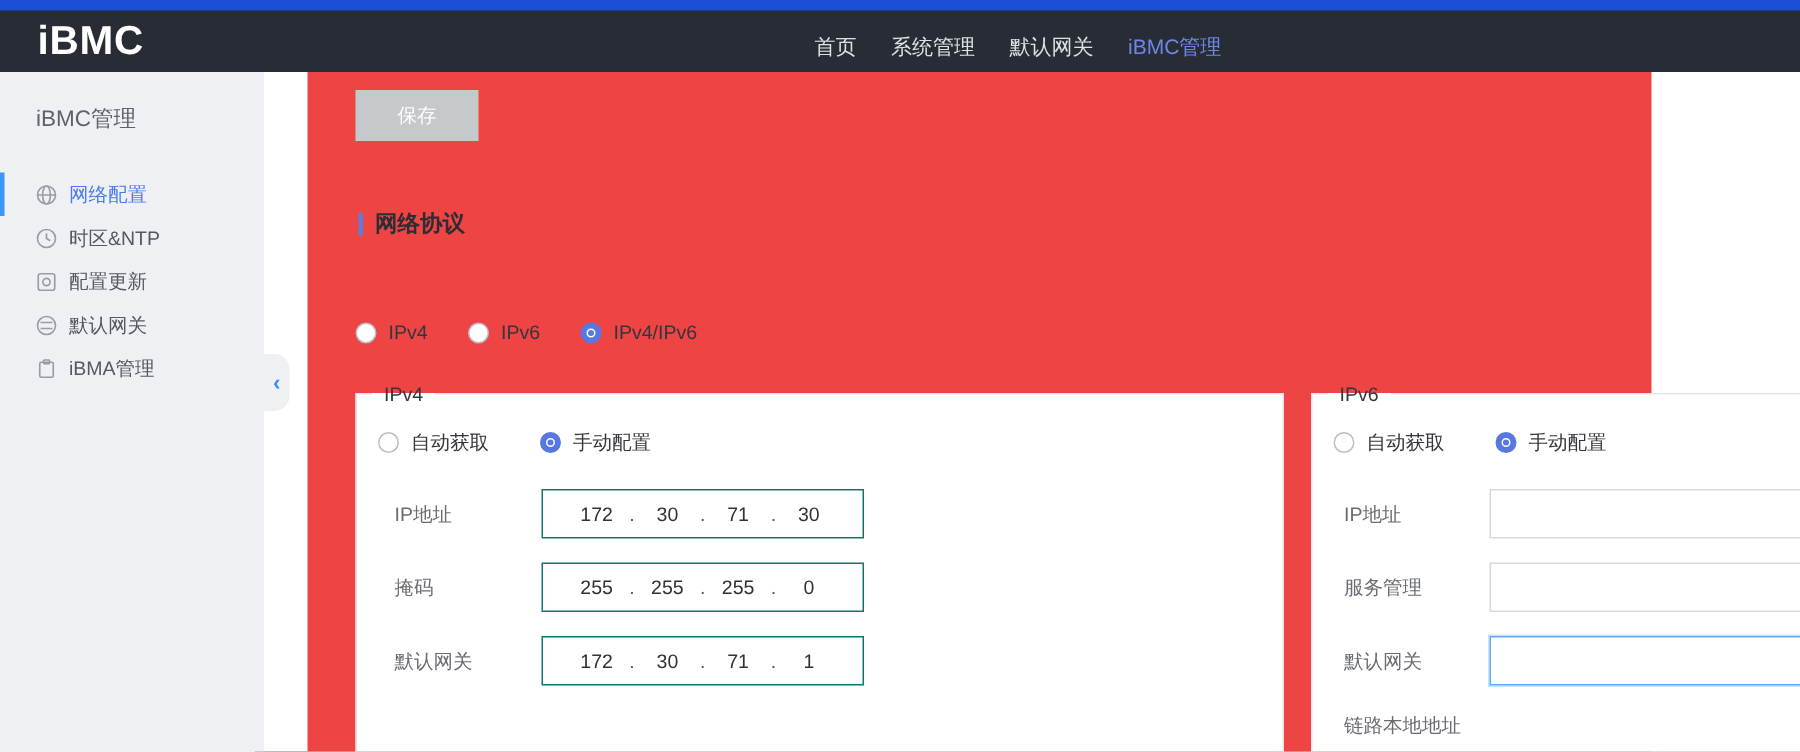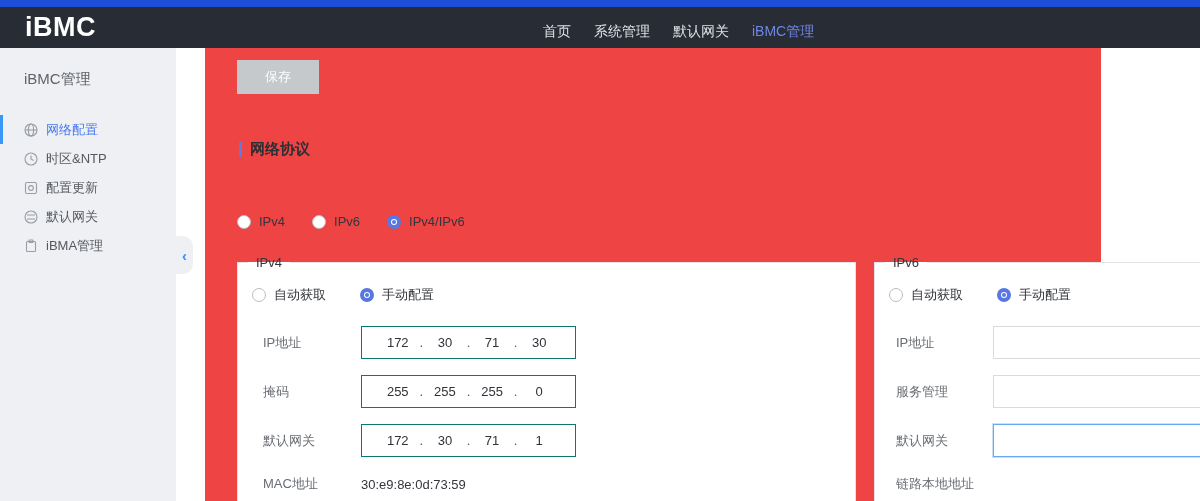--- a/index.html
+++ b/index.html
@@ -238,24 +238,20 @@
         <span class="seg">172</span>
         <span class="sep">.</span>
         <span class="seg">30</span>
         <span class="sep">.</span>
         <span class="seg">71</span>
         <span class="sep">.</span>
         <span class="seg">1</span>
       </div>
     </div>
 
-    <div class="field-row static-row">
-      <span class="f-label">MAC地址</span>
-      <span class="f-value">30:e9:8e:0d:73:59</span>
-    </div>
   </fieldset>
 
   <fieldset class="fs-ipv6">
     <legend>IPv6</legend>
 
     <div class="mode-row">
       <div class="radio-opt">
         <span class="radio-dot"></span>
         <span class="radio-lbl">自动获取</span>
       </div>

